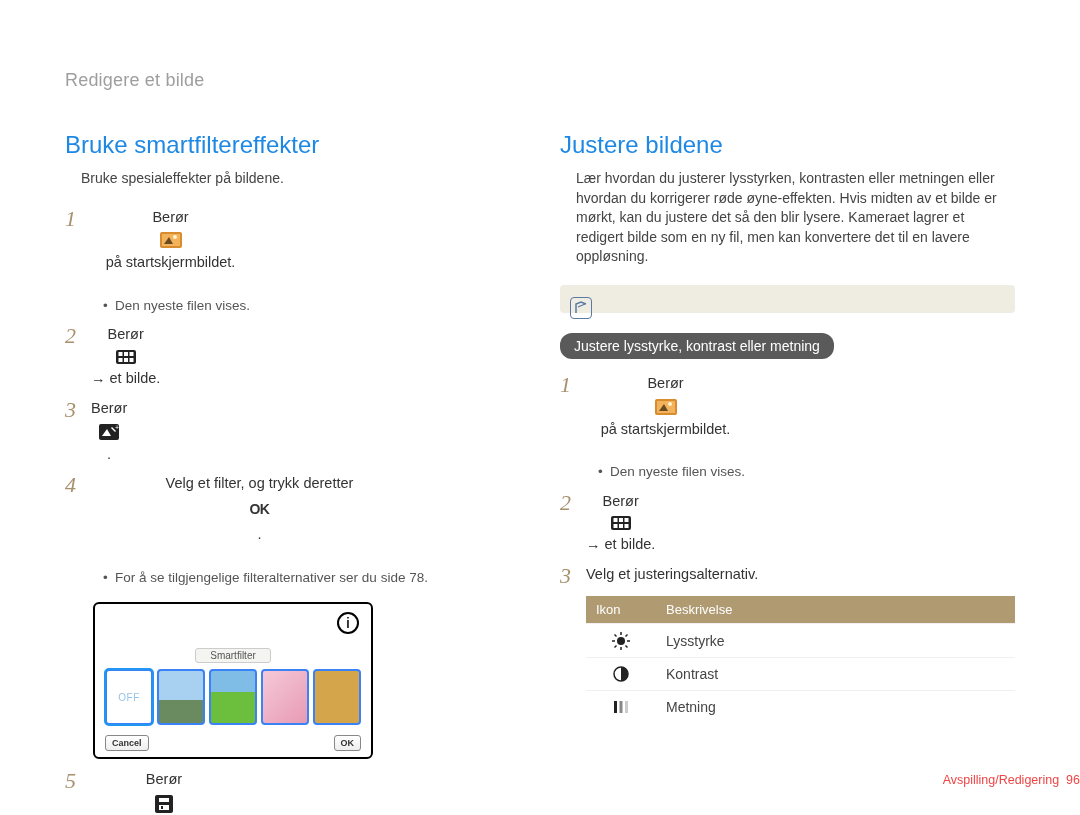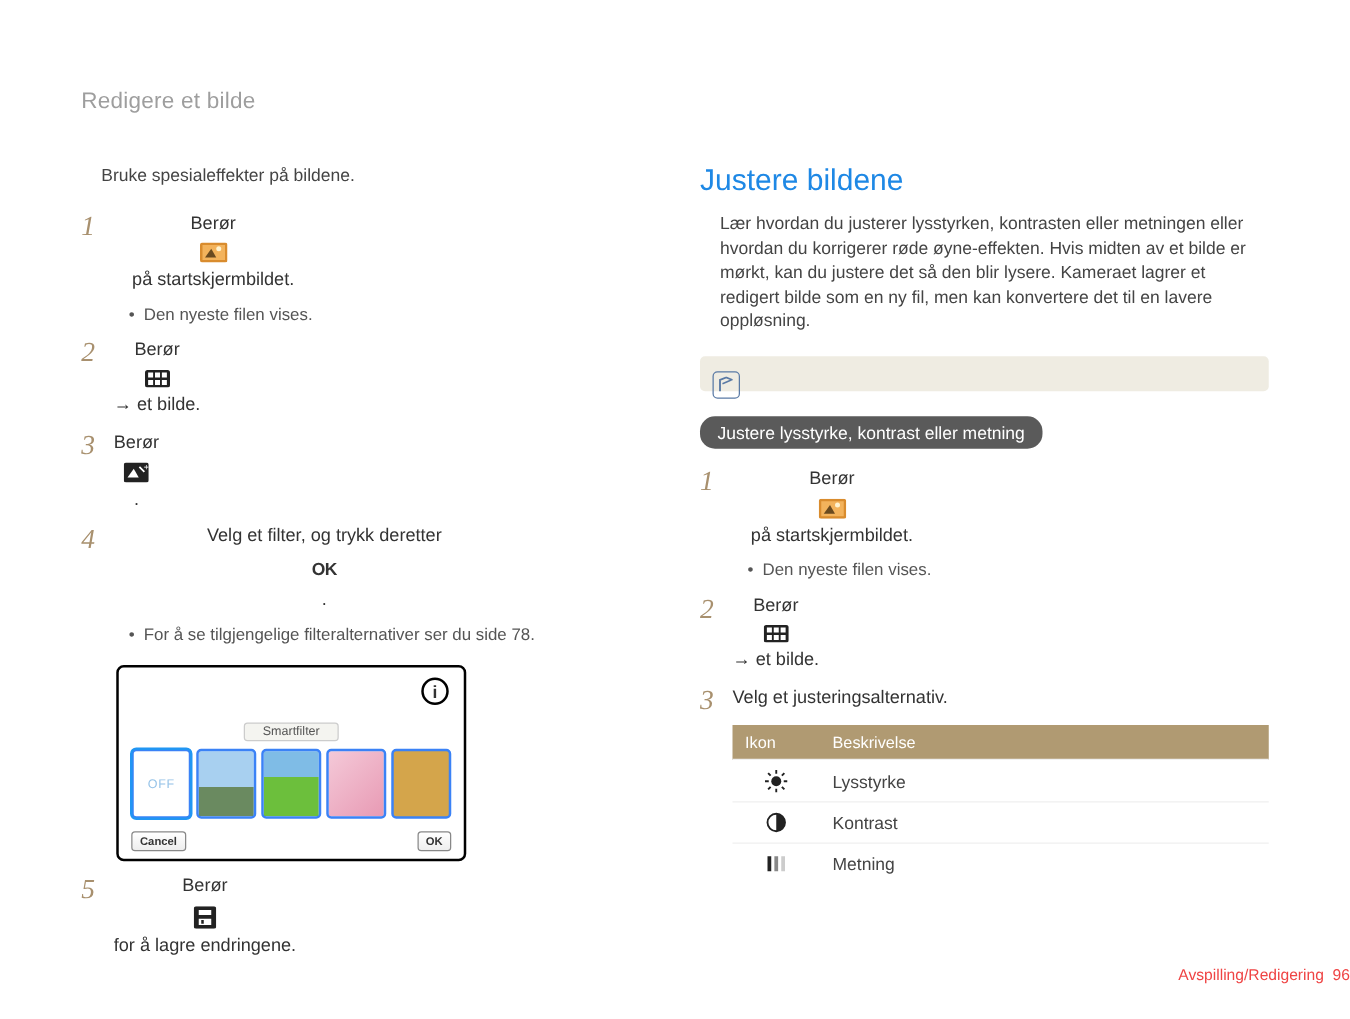--- a/index.html
+++ b/index.html
@@ -34,21 +34,21 @@
       font-family: Georgia, 'Times New Roman', serif;
       font-style: italic;
       color: #a8906e;
       font-size: 22px;
       width: 26px;
       flex-shrink: 0;
       line-height: 1.1;
     }
     .step-body { font-size: 14.5px; color: #333; line-height: 1.5; }
     .step-body .row { display: flex; align-items: center; flex-wrap: wrap; gap: 4px; flex-direction: column; }
-    .bullet { list-style: none; padding-left: 12px; margin-top: 6px; }
+    .bullet { list-style: none; padding-left: 12px; margin-top: 22px; }
     .bullet li { font-size: 13.5px; color: #555; position: relative; padding-left: 12px; line-height:1.5;}
     .bullet li::before { content: "•"; position: absolute; left: 0; color:#555;}
     .inline-icon {
       display: inline-flex; align-items: center; justify-content: center;
       vertical-align: middle;
       margin: 0 2px;
     }
     .ok-icon { font-weight: bold; font-size: 14px; letter-spacing: -0.5px;}
     .screenshot {
       border: 2px solid #000;
@@ -96,20 +96,21 @@
     }
   </style>
 </head>
 <body>
 
 <div class="breadcrumb">Redigere et bilde</div>
 
 <div class="columns">
 
   <div class="col">
+    <h2 class="section">Bruke smartfiltereffekter</h2>
     <div class="intro">Bruke spesialeffekter på bildene.</div>
 
     <ul class="steps">
       <li>
         <div class="step-num">1</div>
         <div class="step-body">
           <div class="row">
             <span>Berør</span>
             <span class="inline-icon">
               <svg width="22" height="16">

